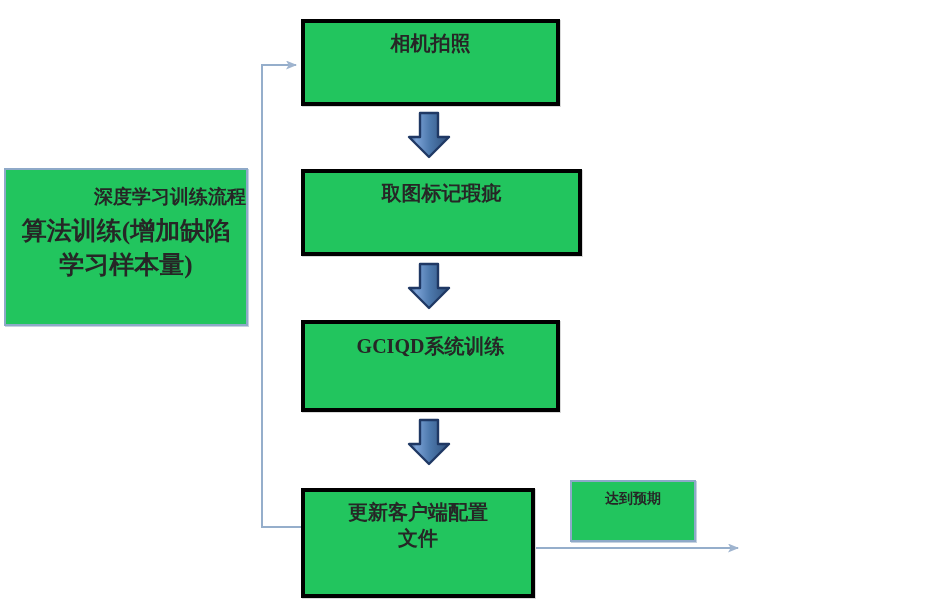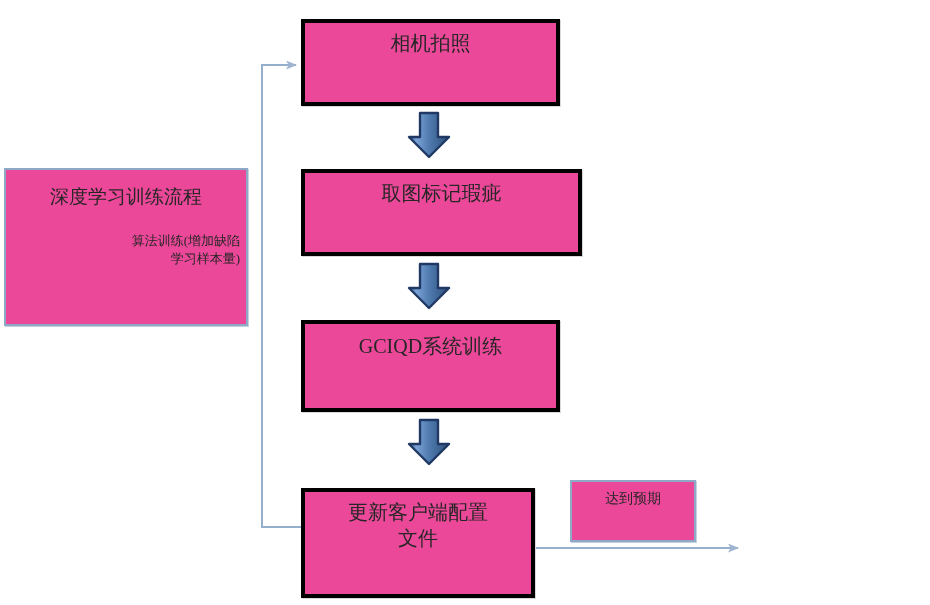--- a/index.html
+++ b/index.html
@@ -13,22 +13,23 @@
     height: 605px;
     background: #ffffff;
     font-family: "Liberation Serif", "DejaVu Serif", serif;
     overflow: hidden;
   }
 
   
   .node {
     position: absolute;
     box-sizing: border-box;
-    background: #ec4899;
+    background: #22c55e;
     display: block;
+    font-weight: bold;
   }
   
   .node-heavy {
     border: 4px solid #000000;
     box-shadow: 1px 1px 0 0 #d9d9d9;
   }
   
   .node-thin {
     border: 2px solid #8ea9c8;
     box-shadow: 1px 1px 0 0 #c6d2e0;
@@ -53,30 +54,30 @@
   #panel-note {
     left: 4px;
     top: 168px;
     width: 244px;
     height: 158px;
   }
   #panel-note .note-line-1 {
     position: absolute;
     left: 0; right: 0;
     top: 14px;
-    text-align: center;
+    text-align: right;
     font-size: 19px;
     color: #262626;
   }
   #panel-note .note-line-2 {
     position: absolute;
     left: 6px; right: 6px;
-    top: 62px;
-    text-align: right;
-    font-size: 13px;
+    top: 44px;
+    text-align: center;
+    font-size: 25px;
     color: #262626;
     line-height: 1.35;
     white-space: pre-line;
   }
 
   
   #node-camera   { left: 301px; top: 19px;  width: 259px; height: 87px; }
   #node-mark     { left: 301px; top: 169px; width: 281px; height: 87px; }
   #node-train    { left: 301px; top: 320px; width: 259px; height: 92px; }
   #node-update   { left: 301px; top: 488px; width: 234px; height: 110px; }

